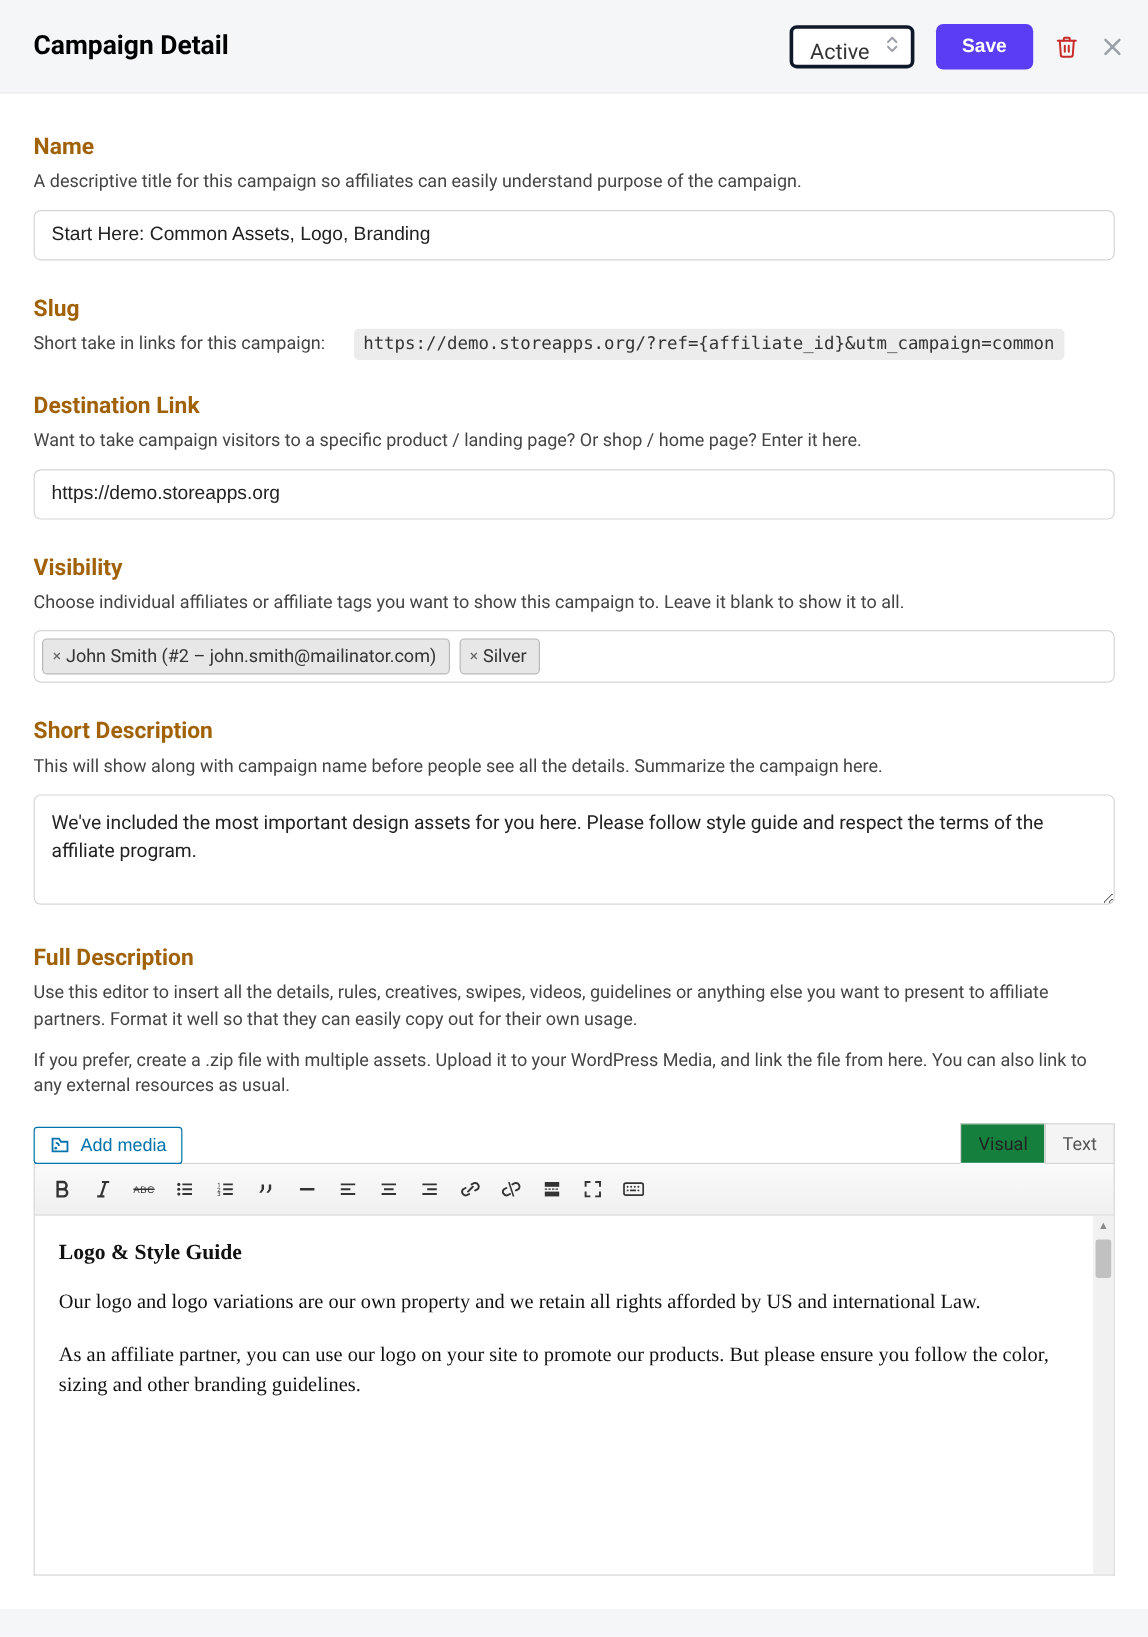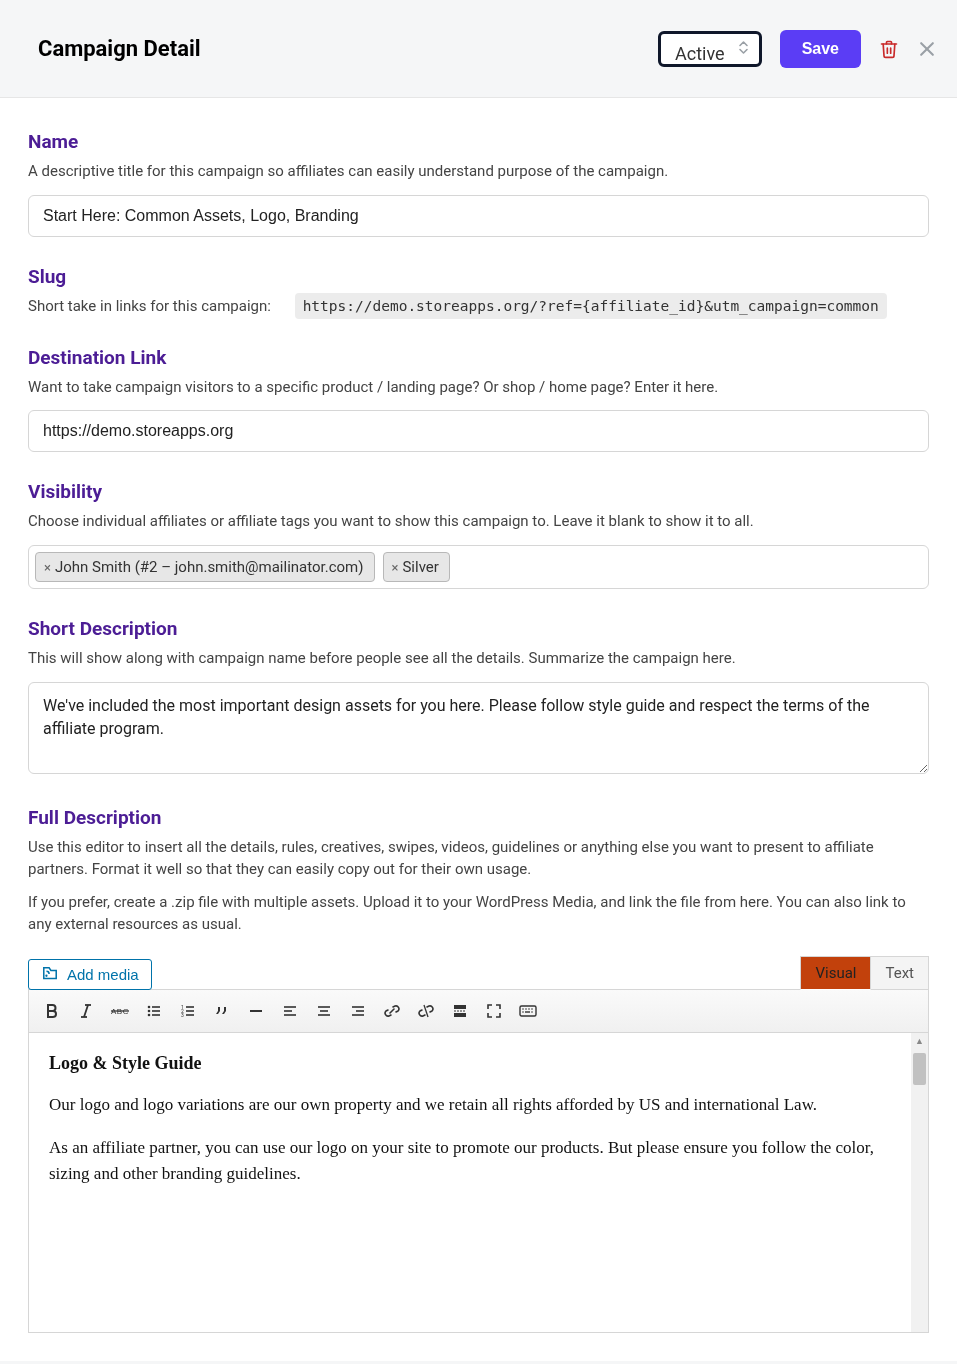--- a/index.html
+++ b/index.html
@@ -12,21 +12,21 @@
   }
   .header {
     display: flex;
     align-items: center;
     justify-content: space-between;
     padding: 18px 20px;
     background: #f5f6f7;
     border-bottom: 1px solid #e6e6e6;
   }
   .header h1 {
-    margin: 18px;
+    margin: 8px;
     font-size: 22px;
     font-weight: 700;
     color: #000;
   }
   .header-actions {
     display: flex;
     align-items: center;
     gap: 18px;
   }
   .status-select {
@@ -67,21 +67,21 @@
   .content {
     padding: 4px 28px 28px 28px;
     background: #fff;
   }
   .section {
     margin-top: 28px;
   }
   .sec-label {
     font-size: 19px;
     font-weight: 700;
-    color: #4c1d95;
+    color: #a16207;
     margin: 0 0 8px 0;
   }
   .sec-desc {
     font-size: 15px;
     color: #444;
     margin: 0 0 12px 0;
     line-height: 1.45;
   }
   .sec-desc .url-chip {
     font-family: ui-monospace, SFMono-Regular, Menlo, Consolas, monospace;
@@ -134,21 +134,21 @@
     padding: 11px 14px;
     font-size: 16px;
     color: #222;
     resize: vertical;
     min-height: 92px;
     font-family: inherit;
     line-height: 1.45;
   }
   .add-media {
     display: inline-flex;
-    align-items: flex-start;
+    align-items: flex-end;
     gap: 8px;
     border: 1px solid #0073aa;
     background: #fff;
     color: #0073aa;
     padding: 6px 12px;
     border-radius: 3px;
     font-size: 15px;
     cursor: pointer;
   }
   .editor-wrap {
@@ -165,21 +165,21 @@
   .editor-tab {
     border: 1px solid #d6d6d6;
     background: #f4f4f4;
     padding: 7px 14px;
     font-size: 15px;
     cursor: pointer;
     color: #555;
     margin-left: -1px;
   }
   .editor-tab.active {
-    background: #c2410c;
+    background: #15803d;
     border-bottom-color: #fff;
     color: #222;
     position: relative;
     z-index: 2;
   }
   .editor-toolbar {
     border: 1px solid #d6d6d6;
     background: linear-gradient(#fafafa, #f0f0f0);
     padding: 6px 8px;
     display: flex;

